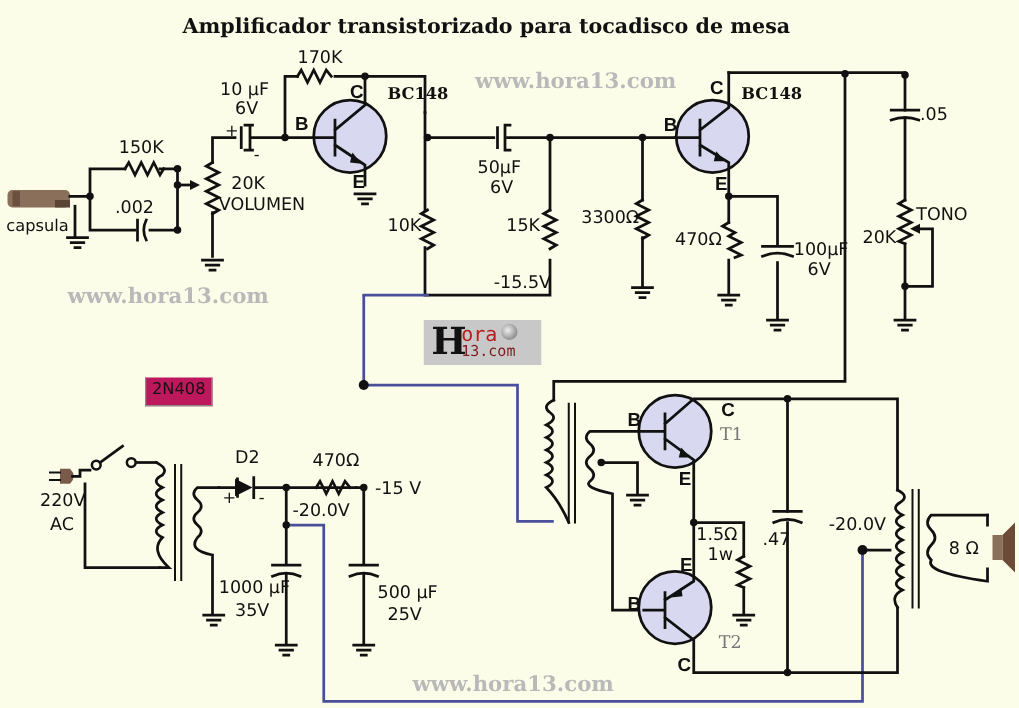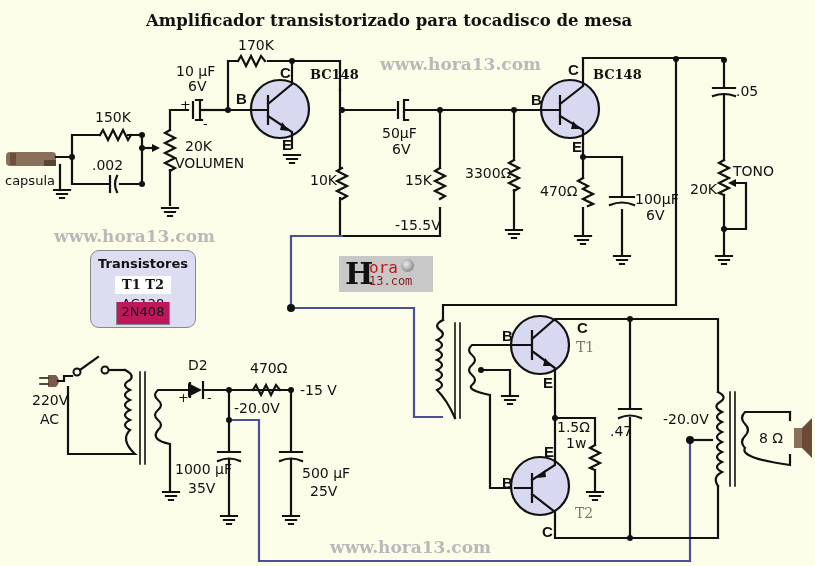--- a/index.html
+++ b/index.html
@@ -268,26 +268,20 @@
   <circle class="dot" cx="690" cy="440" r="4"></circle>
   <path class="w" d="M690,440 H712"></path>
   <text class="lbl" x="663" y="424">-20.0V</text>
   <text class="lbl" x="759" y="443">8 Ω</text>
   <g>
     <rect x="794" y="428" width="8" height="20" fill="#8a6f5a"></rect>
     <path d="M802,428 L812,418 V458 L802,448 Z" fill="#6b4a38"></path>
   </g>
 </svg>
 
-<div class="tbox">
-  <div class="tb-title">Transistores</div>
-  <div class="tb-ids">T1  T2</div>
-  <div class="tb-m1">AC128</div>
-  <div class="tb-or">o</div>
-</div>
 <div class="tbox2">
   <div class="tb-m2">2N408</div>
 </div>
 
 <div class="logo">
   <span class="logo-h">H</span>
   <span class="logo-t1">ora</span>
   <span class="logo-ball"></span>
   <span class="logo-t2">13.com</span>
 </div>

